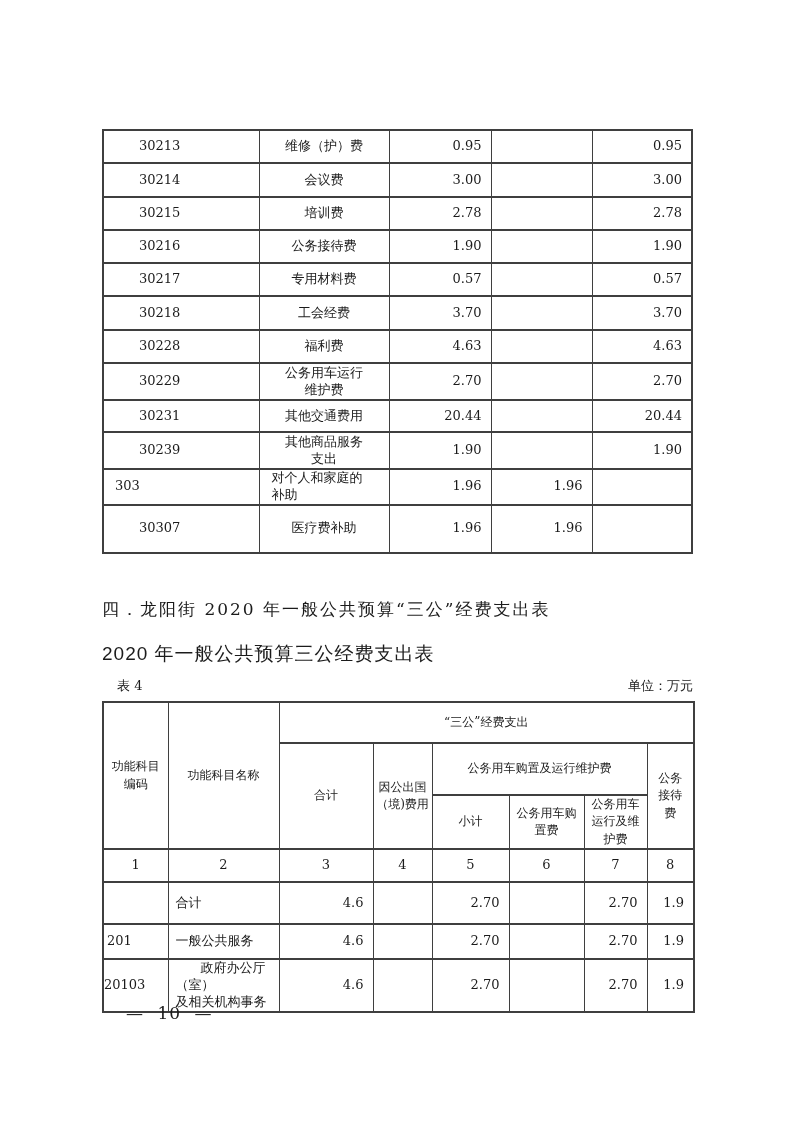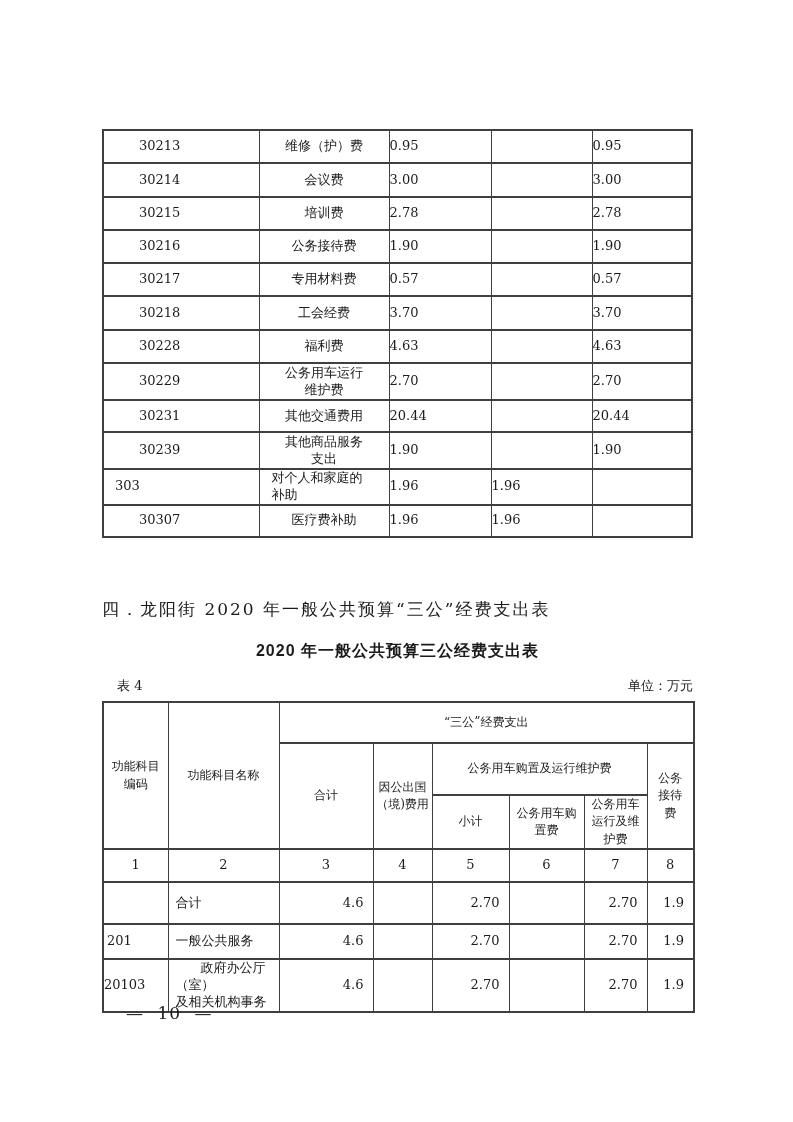--- a/index.html
+++ b/index.html
@@ -14,39 +14,39 @@
     font-size:13px;line-height:1.3;overflow:hidden;
   }
   .t1{position:absolute;left:102px;top:129px;width:589px;border:2px solid #3f3f3f;}
   .t2{position:absolute;left:102px;top:701px;width:591px;border:2px solid #3f3f3f;}
 
   
   .code{text-align:left;padding-left:35px;}
   .code.flush{padding-left:11px;}
   .name{text-align:center;white-space:pre-line;}
   .name.left{text-align:left;padding-left:12px;}
-  .val{text-align:left;padding-right:9px;}
+  .val{text-align:right;padding-right:9px;}
 
   
   .h{text-align:center;white-space:pre-line;font-size:12px;line-height:1.45;}
   .num{text-align:center;}
   .code2{text-align:left;}
   .code2.flush{text-align:left;padding-left:3px;}
   .name2{text-align:left;padding-left:7px;white-space:pre-line;}
   .name2.indent{text-indent:25px;}
   .val2{text-align:right;padding-right:9px;}
 
   .heading{
     position:absolute;left:102px;top:598px;width:591px;
     font-size:17px;letter-spacing:2px;white-space:nowrap;
   }
   .title{
-    position:absolute;left:102px;top:641px;width:591px;text-align:center;
+    position:absolute;left:102px;top:641px;width:591px;text-align:left;
     font-family:"Liberation Sans","DejaVu Sans",sans-serif;
-    font-weight:bold;font-size:16px;letter-spacing:1px;
+    font-weight:normal;font-size:19px;letter-spacing:1px;
   }
   .tbl-label{position:absolute;left:117px;top:677px;font-size:13px;}
   .unit{position:absolute;right:100px;top:677px;font-size:13px;}
   .pageno{
     position:absolute;left:126px;top:1003px;font-size:17px;word-spacing:7px;letter-spacing:1px;
   }
 </style>
 </head>
 <body>
 
@@ -134,21 +134,21 @@
         <td class="val">1.90</td>
       </tr>
       <tr style="height:35px">
         <td class="code flush">303</td>
         <td class="name left">对个人和家庭的
 补助</td>
         <td class="val">1.96</td>
         <td class="val">1.96</td>
         <td class="val"></td>
       </tr>
-      <tr style="height:32px">
+      <tr style="height:48px">
         <td class="code">30307</td>
         <td class="name">医疗费补助</td>
         <td class="val">1.96</td>
         <td class="val">1.96</td>
         <td class="val"></td>
       </tr>
     </tbody>
   </table>
 
   <div class="heading">四．龙阳街 2020 年一般公共预算“三公”经费支出表</div>

